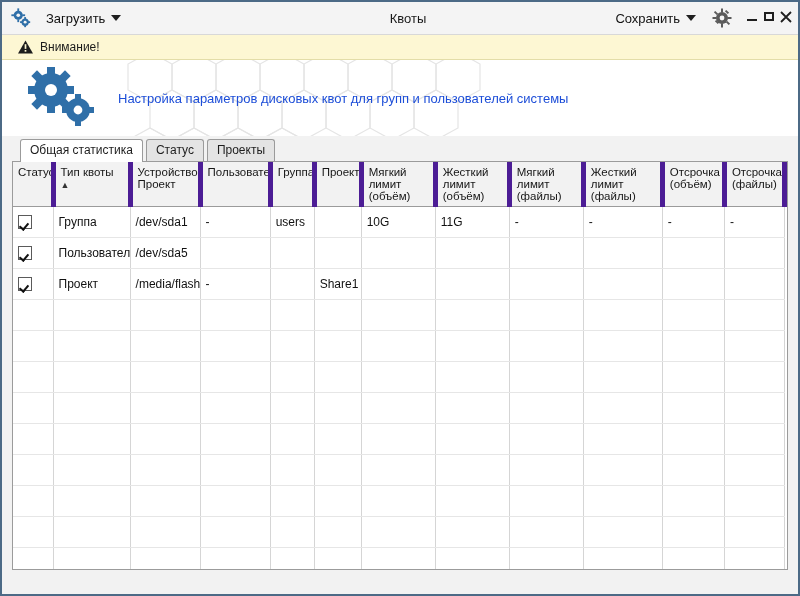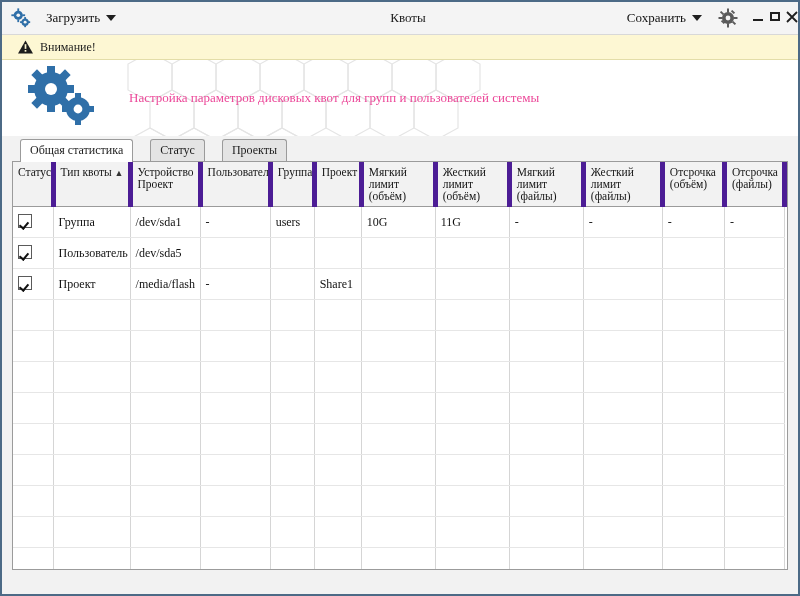--- a/index.html
+++ b/index.html
@@ -15,40 +15,39 @@
   #app {
     position: relative;
     width: 800px;
     height: 596px;
     box-sizing: border-box;
     background: #f2f2f2;
     border: 2px solid #4c6a86;
     overflow: hidden;
     display: flex;
     flex-direction: column;
-    font-family: Liberation Serif, serif;
   }
 
   
   .titlebar {
     height: 32px;
     background: #f4f4f4;
     border-bottom: 1px solid #d8d8d8;
     display: flex;
     align-items: center;
     flex: 0 0 auto;
     position: relative;
   }
   .tb-left, .tb-right {
     display: flex;
     align-items: center;
     gap: 6px;
   }
   .tb-left { padding-left: 8px; }
-  .tb-right { margin-left: auto; }
+  .tb-right { margin-left: auto; padding-right: 6px; }
   .tb-title {
     position: absolute;
     left: 16px; right: 0;
     text-align: center;
     font-size: 13px;
     color: #1a1a1a;
     pointer-events: none;
   }
   .menu-btn {
     display: flex;
@@ -124,33 +123,33 @@
     opacity: 0.55;
   }
   .banner-gears {
     position: relative;
     margin-left: 22px;
     z-index: 2;
   }
   .banner-text {
     position: relative;
     z-index: 2;
-    margin-left: 33px;
+    margin-left: 22px;
     font-size: 13px;
-    color: #ec4899;
+    color: #1d4ed8;
   }
 
   
   .tabs {
     flex: 0 0 auto;
     height: 25px;
     padding-left: 18px;
     display: flex;
     align-items: flex-end;
-    gap: 17px;
+    gap: 3px;
     background: transparent;
     position: relative;
     z-index: 3;
   }
   .tab {
     border: 1px solid #9b9b9b;
     border-bottom: none;
     background: #e4e4e4;
     padding: 4px 9px 4px 9px;
     font-size: 12px;

